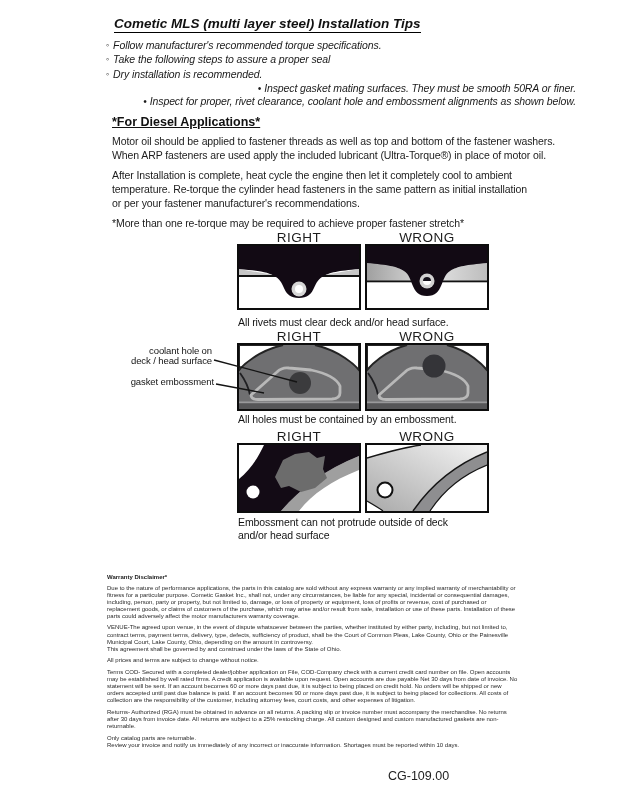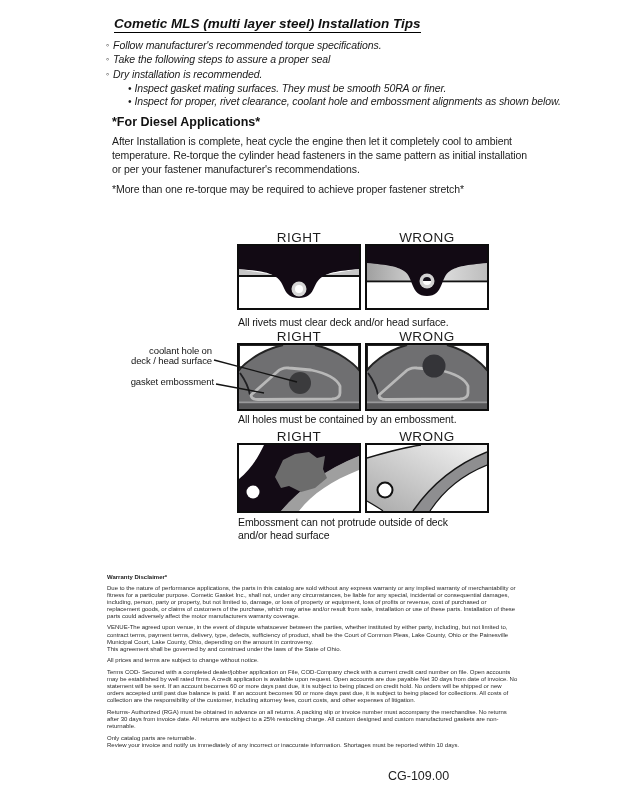--- a/index.html
+++ b/index.html
@@ -9,23 +9,23 @@
   }
   
   .content{position:absolute;left:106px;top:16px;width:470px;}
   .doc-title{
     font-size:13.5px;font-weight:bold;margin:0 0 6px 8px;color:#111;
   }
   .doc-title span{border-bottom:1.6px solid #000;padding-bottom:1px;display:inline-block;font-style:italic;}
   .tips{list-style:none;margin:0 0 3px 0;padding:0;font-size:10.5px;line-height:13.3px;}
   .tips li{white-space:nowrap;letter-spacing:-0.1px;font-style:italic;}
   .tips li.main::before{content:"\25E6";font-size:9px;margin-right:4px;position:relative;top:-1px;}
-  .tips li.sub{padding-left:22px;}
+  .tips li.sub{padding-left:22px;text-align:right;}
   .tips li.sub::before{content:"\2022";font-size:10px;margin-right:3px;}
-  .section-head{font-size:12.5px;font-weight:bold;margin:7px 0 5px 6px;color:#111;}
+  .section-head{font-size:12.5px;font-weight:bold;margin:7px 0 5px 6px;color:#111;text-decoration:underline;}
   .body-p{
     font-size:10.5px;line-height:14px;margin:0 0 6px 6px;letter-spacing:-0.1px;
     white-space:pre-line;color:#1c1c1c;
   }
   
   .dg-label{
     position:absolute;width:124px;text-align:center;font-size:13.5px;
     letter-spacing:0.5px;color:#1c1c1c;
   }
   .panel{
@@ -59,20 +59,22 @@
   <div class="content">
     <h1 class="doc-title"><span>Cometic MLS (multi layer steel) Installation Tips</span></h1>
     <ul class="tips">
       <li class="main">Follow manufacturer's recommended torque specifications.</li>
       <li class="main">Take the following steps to assure a proper seal</li>
       <li class="main">Dry installation is recommended.</li>
       <li class="sub">Inspect gasket mating surfaces.  They must be smooth 50RA or finer.</li>
       <li class="sub">Inspect for proper, rivet clearance, coolant hole and embossment alignments as shown below.</li>
     </ul>
     <h2 class="section-head">*For Diesel Applications*</h2>
+    <p class="body-p">Motor oil should be applied to fastener threads as well as top and bottom of the fastener washers.
+When ARP fasteners are used apply the included lubricant (Ultra-Torque®) in place of motor oil.</p>
     <p class="body-p">After Installation is complete, heat cycle the engine then let it completely cool to ambient
 temperature. Re-torque the cylinder head fasteners in the same pattern as initial installation
 or per your fastener manufacturer's recommendations.</p>
     <p class="body-p">*More than one re-torque may be required to achieve proper fastener stretch*</p>
   </div>
 
   <div class="dg-label" style="left:237px;top:230px;">RIGHT</div>
   <div class="dg-label" style="left:365px;top:230px;">WRONG</div>
 
   <div class="panel" style="left:237px;top:244px;height:66px;">

